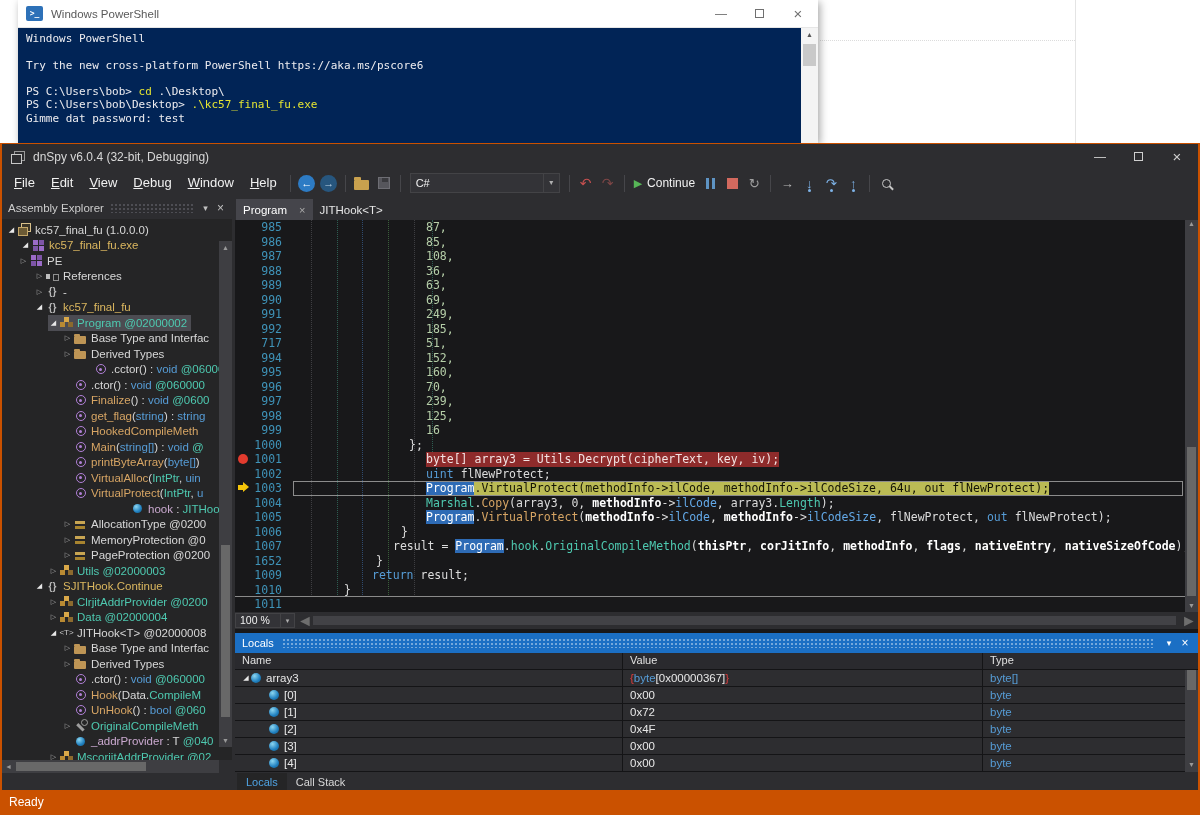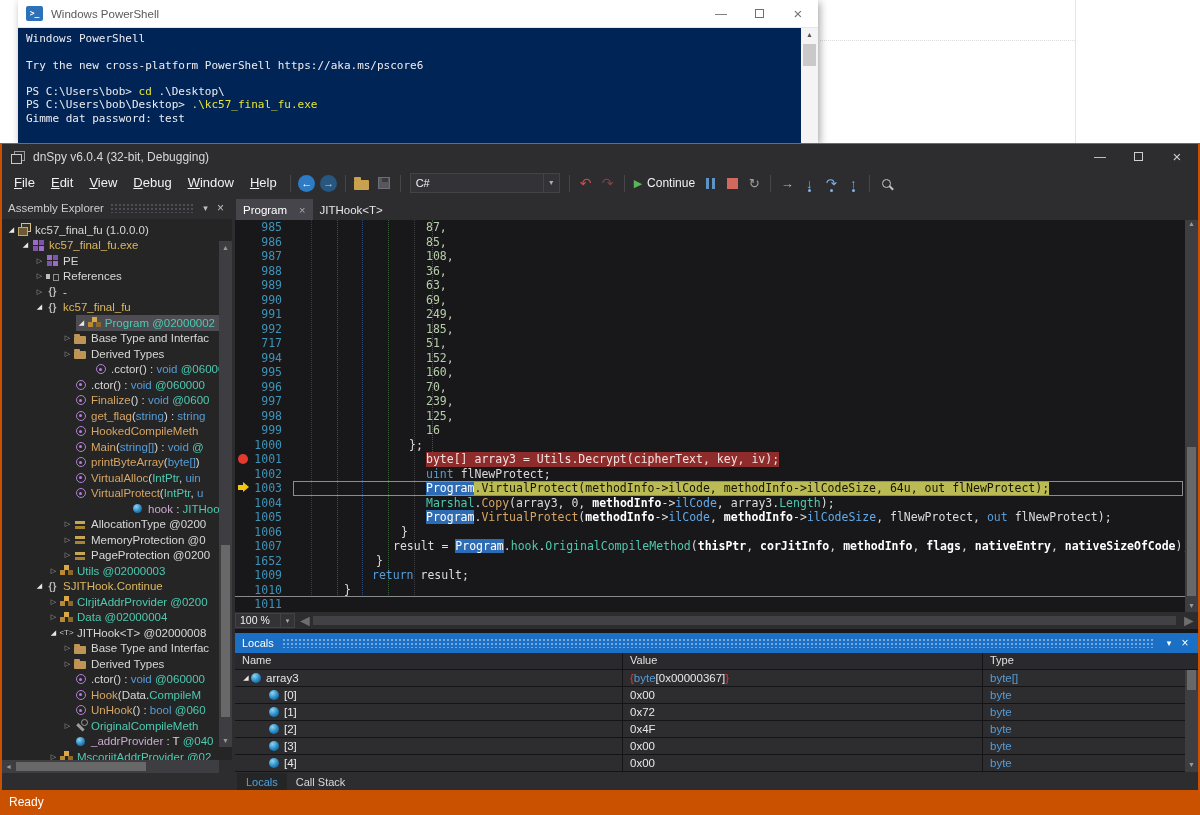--- a/index.html
+++ b/index.html
@@ -314,21 +314,21 @@
                   <span class="tree-label"><span class="c-pln">kc57_final_fu (1.0.0.0)</span></span>
                 </span>
               </div>
               <div class="tree-row" style="padding-left: 18px;">
                 <span class="tree-inner">
                   <span class="expander open">◢</span>
                   <span class="ti ti-module"></span>
                   <span class="tree-label"><span class="c-gold">kc57_final_fu.exe</span></span>
                 </span>
               </div>
-              <div class="tree-row" style="padding-left: 32px;">
+              <div class="tree-row" style="padding-left: 16px;">
                 <span class="tree-inner">
                   <span class="expander">▷</span>
                   <span class="ti ti-module"></span>
                   <span class="tree-label"><span class="c-pln">PE</span></span>
                 </span>
               </div>
               <div class="tree-row" style="padding-left: 32px;">
                 <span class="tree-inner">
                   <span class="expander">▷</span>
                   <span class="ti ti-ref"></span>
@@ -342,21 +342,21 @@
                   <span class="tree-label"><span class="c-pln">-</span></span>
                 </span>
               </div>
               <div class="tree-row" style="padding-left: 32px;">
                 <span class="tree-inner">
                   <span class="expander open">◢</span>
                   <span class="ti ti-ns"></span>
                   <span class="tree-label"><span class="c-gold">kc57_final_fu</span></span>
                 </span>
               </div>
-              <div class="tree-row" style=" justify-content: flex-end;">
+              <div class="tree-row" style="padding-left: 46px;">
                 <span class="tree-inner selected">
                   <span class="expander open">◢</span>
                   <span class="ti ti-class"></span>
                   <span class="tree-label"><span class="c-teal">Program @02000002</span></span>
                 </span>
               </div>
               <div class="tree-row" style="padding-left: 60px;">
                 <span class="tree-inner">
                   <span class="expander">▷</span>
                   <span class="ti ti-folder"></span>

